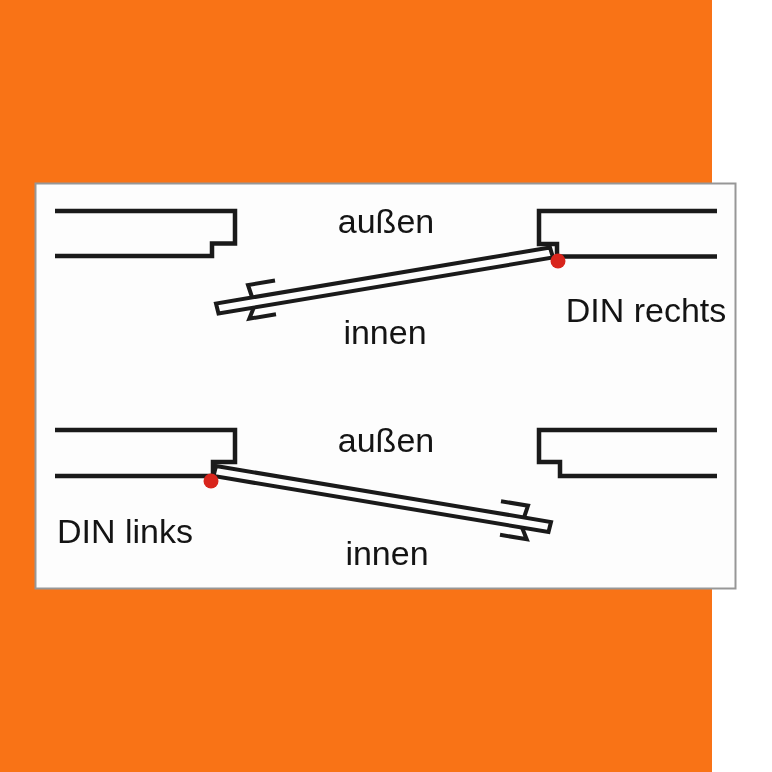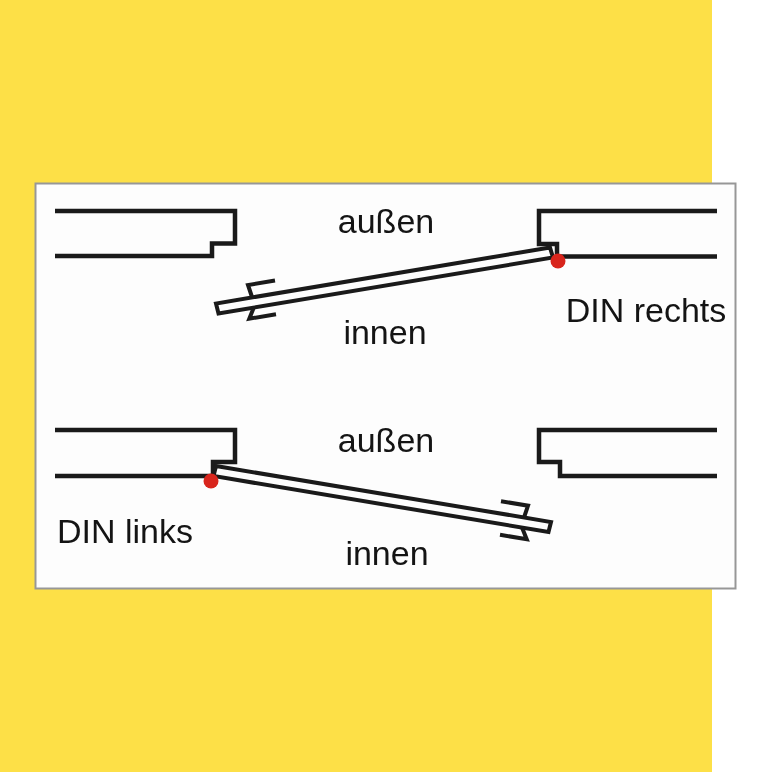--- a/index.html
+++ b/index.html
@@ -7,21 +7,21 @@
     padding: 0;
     background: #ffffff;
     width: 772px;
     height: 772px;
     font-family: "Liberation Sans", sans-serif;
   }
   .stage {
     position: relative;
     width: 712px;
     height: 772px;
-    background: #fde047;
+    background: #f97316;
   }
   svg { display: block; }
 
   .frame {
     fill: #fdfdfd;
     stroke: #979797;
     stroke-width: 2;
   }
   .wall {
     fill: none;

